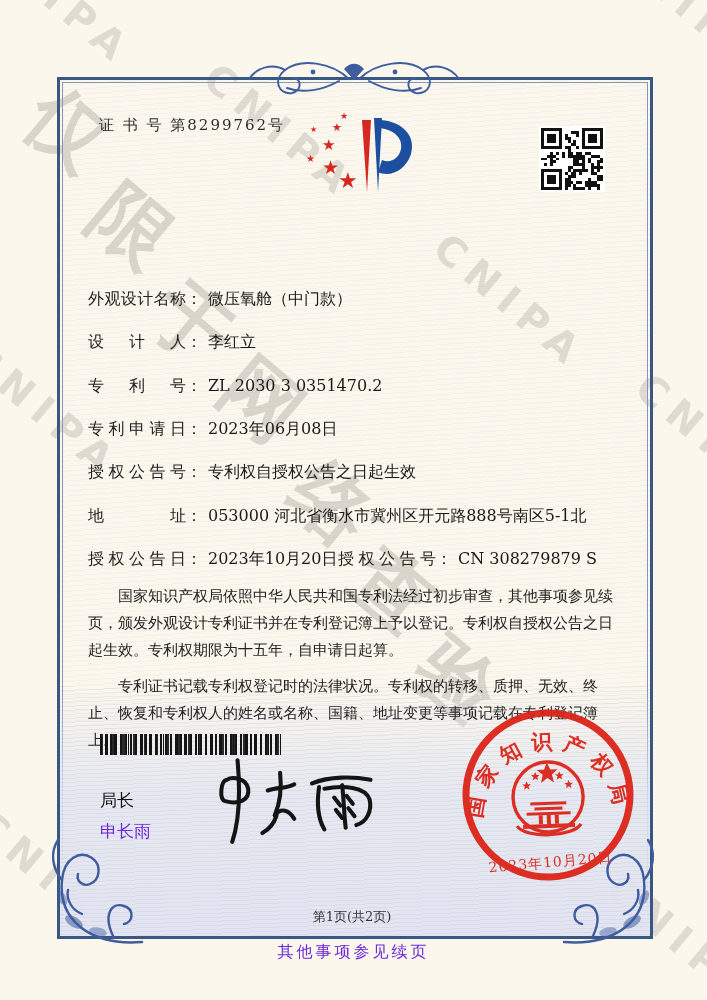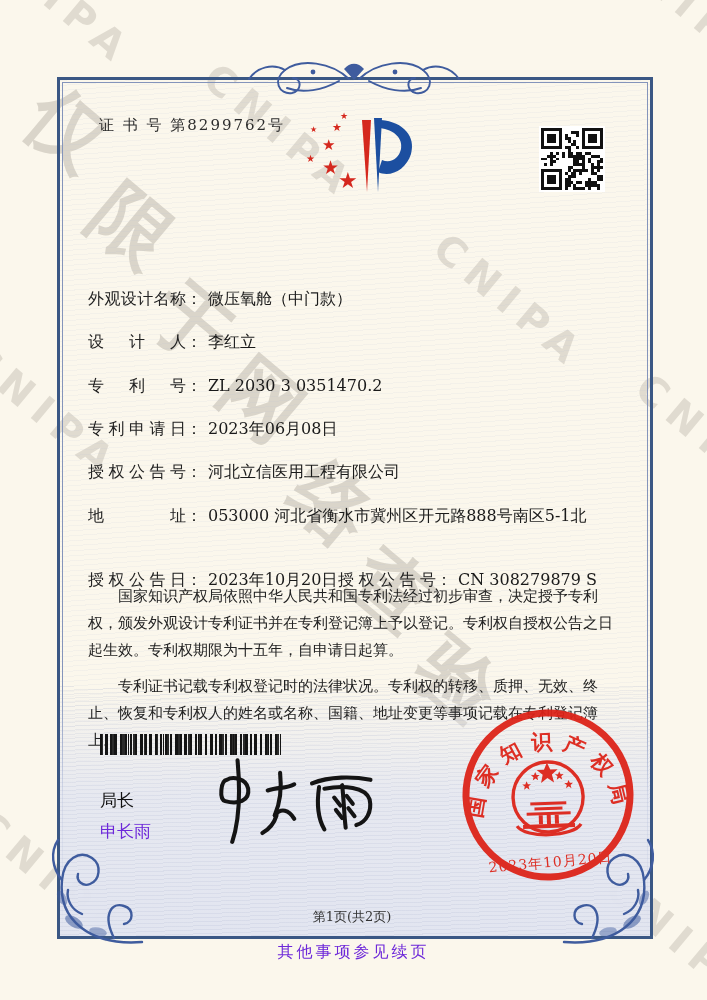--- a/index.html
+++ b/index.html
@@ -284,35 +284,35 @@
       <div class="frow" style="top:332px">
         <span class="flabel">设计人</span><span class="fcolon">：</span><span class="fvalue">李红立</span>
       </div>
       <div class="frow" style="top:376px">
         <span class="flabel">专利号</span><span class="fcolon">：</span><span class="fvalue">ZL 2030 3 0351470.2</span>
       </div>
       <div class="frow" style="top:419px">
         <span class="flabel">专利申请日</span><span class="fcolon">：</span><span class="fvalue">2023年06月08日</span>
       </div>
       <div class="frow" style="top:462px">
-        <span class="flabel">授权公告号</span><span class="fcolon">：</span><span class="fvalue">河北立信医用工程有限公司</span>
+        <span class="flabel">授权公告号</span><span class="fcolon">：</span><span class="fvalue">专利权自授权公告之日起生效</span>
       </div>
       <div class="frow" style="top:506px">
         <span class="flabel">地址</span><span class="fcolon">：</span><span class="fvalue">053000 河北省衡水市冀州区开元路888号南区5-1北</span>
       </div>
-      <div class="frow" style="top:570px">
+      <div class="frow" style="top:549px">
         <span class="flabel">授权公告日</span><span class="fcolon">：</span><span class="fvalue">2023年10月20日</span>
         <span class="pair2">
           <span class="flabel">授权公告号</span><span class="fcolon">：</span><span class="fvalue">CN 308279879 S</span>
         </span>
       </div>
     </div>
 
     <div class="paras">
-      <p>国家知识产权局依照中华人民共和国专利法经过初步审查，决定授予专利权，颁发外观设计专利证书并在专利登记簿上予以登记。专利权自授权公告之日起生效。专利权期限为十五年，自申请日起算。</p>
+      <p>国家知识产权局依照中华人民共和国专利法经过初步审查，其他事项参见续页，颁发外观设计专利证书并在专利登记簿上予以登记。专利权自授权公告之日起生效。专利权期限为十五年，自申请日起算。</p>
       <p>专利证书记载专利权登记时的法律状况。专利权的转移、质押、无效、终止、恢复和专利权人的姓名或名称、国籍、地址变更等事项记载在专利登记簿上。</p>
     </div>
 
     <div class="barcode"></div>
 
     <div class="duty">局长</div>
     <div class="duty-name">申长雨</div>
 
     <svg class="signature" width="195" height="100" viewBox="0 0 220 110">
       <g stroke="#141414" stroke-width="4.6" fill="none" stroke-linecap="round" stroke-linejoin="round">

